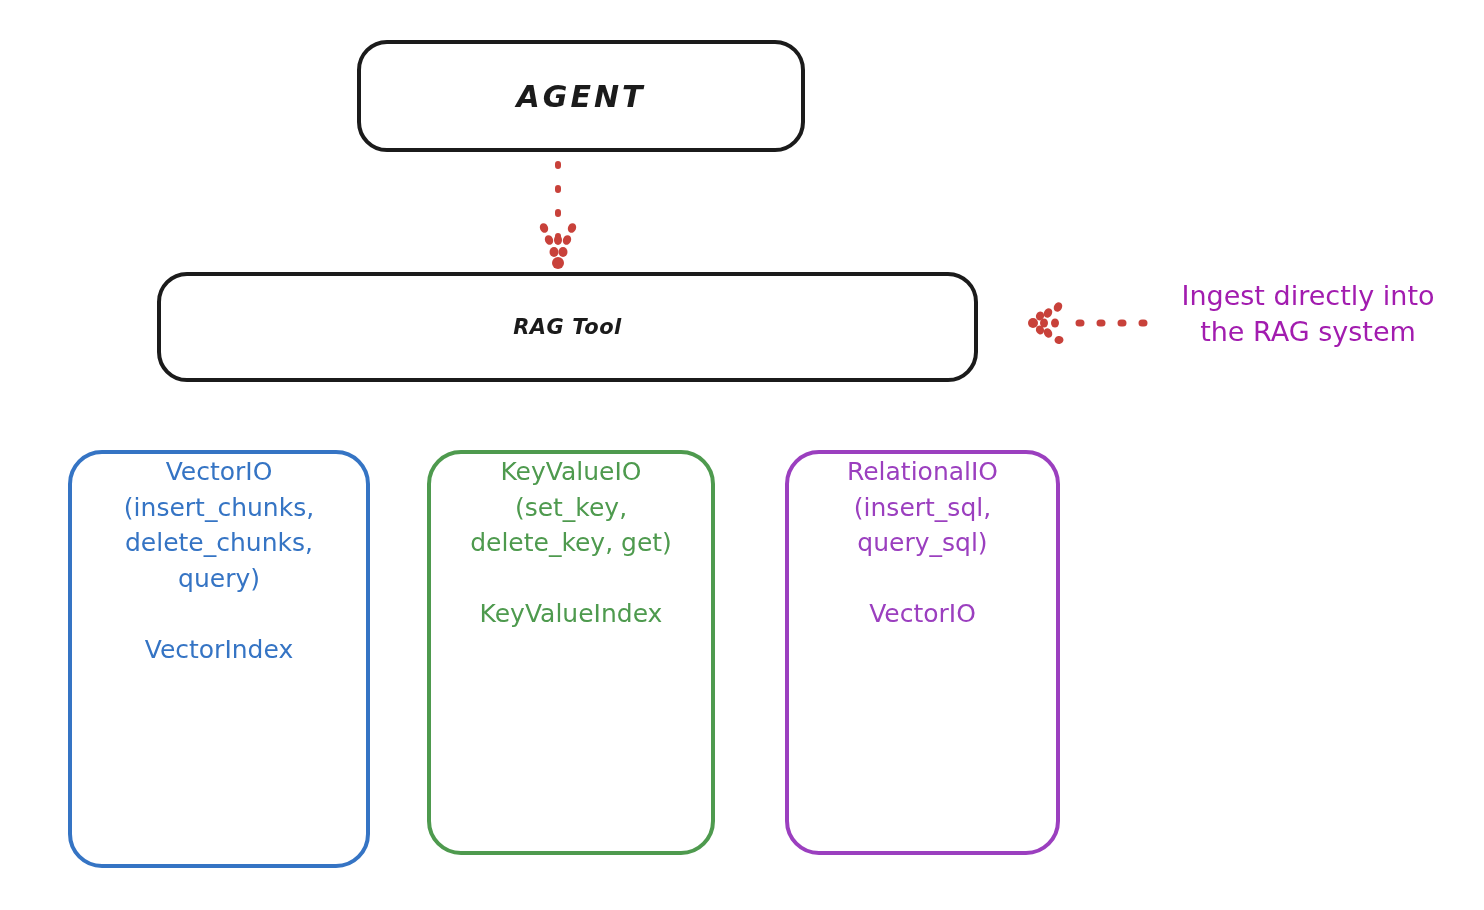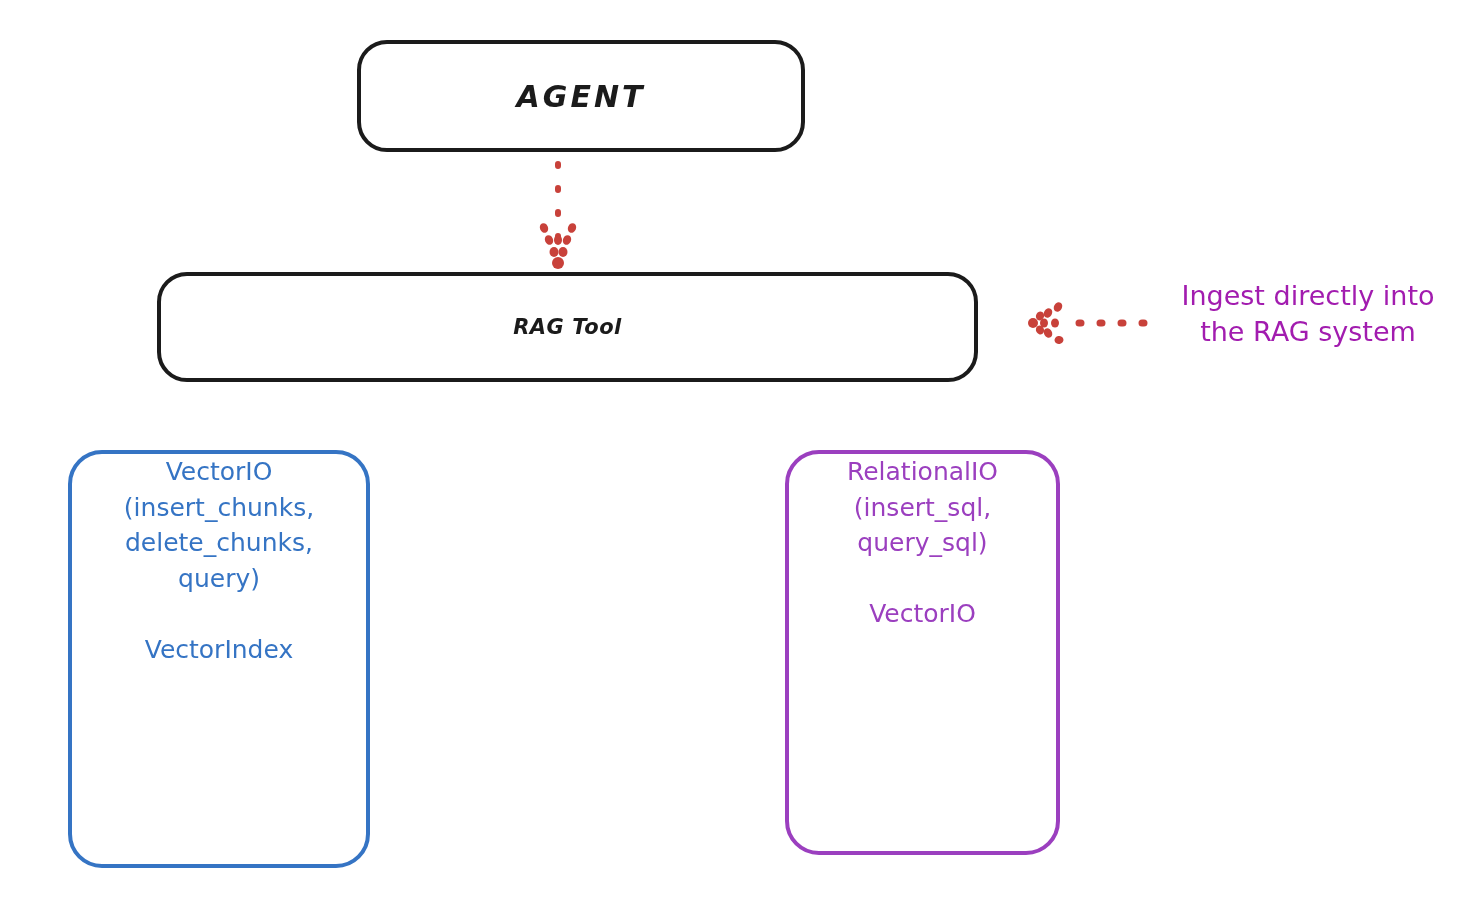--- a/index.html
+++ b/index.html
@@ -142,20 +142,27 @@
 
   <div class="node node-api" id="vectorio-box" style="border-color:#3574C4">
     <span class="node-text" style="color:#3574C4">VectorIO
 (insert_chunks,
 delete_chunks,
 query)
 
 VectorIndex</span>
   </div>
 
+  <div class="node node-api" id="keyvalueio-box" style="border-color:#4E9A4E">
+    <span class="node-text" style="color:#4E9A4E">KeyValueIO
+(set_key,
+delete_key, get)
+
+KeyValueIndex</span>
+  </div>
 
   <div class="node node-api" id="relationalio-box" style="border-color:#9B3FBF">
     <span class="node-text" style="color:#9B3FBF">RelationalIO
 (insert_sql,
 query_sql)
 
 VectorIO</span>
   </div>
 
 </div>

